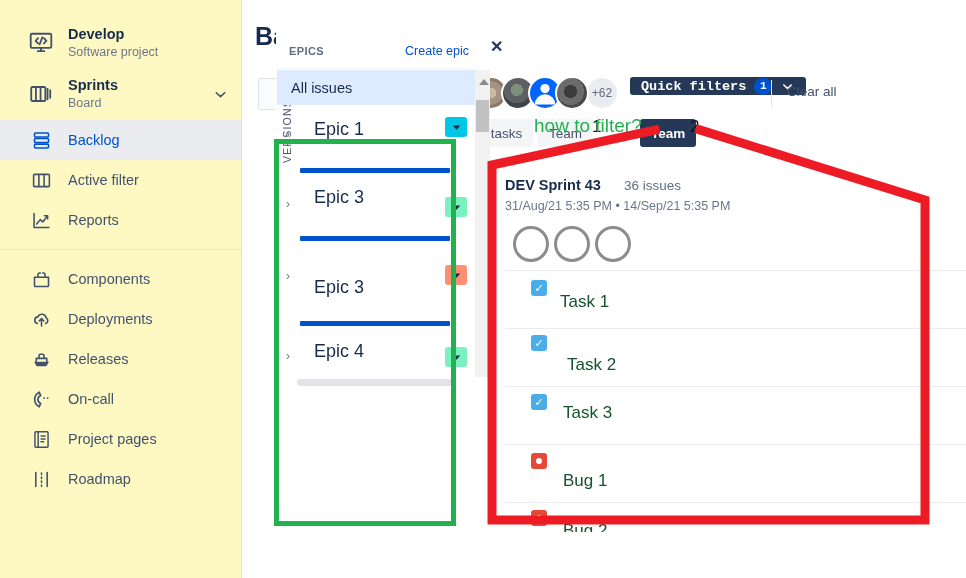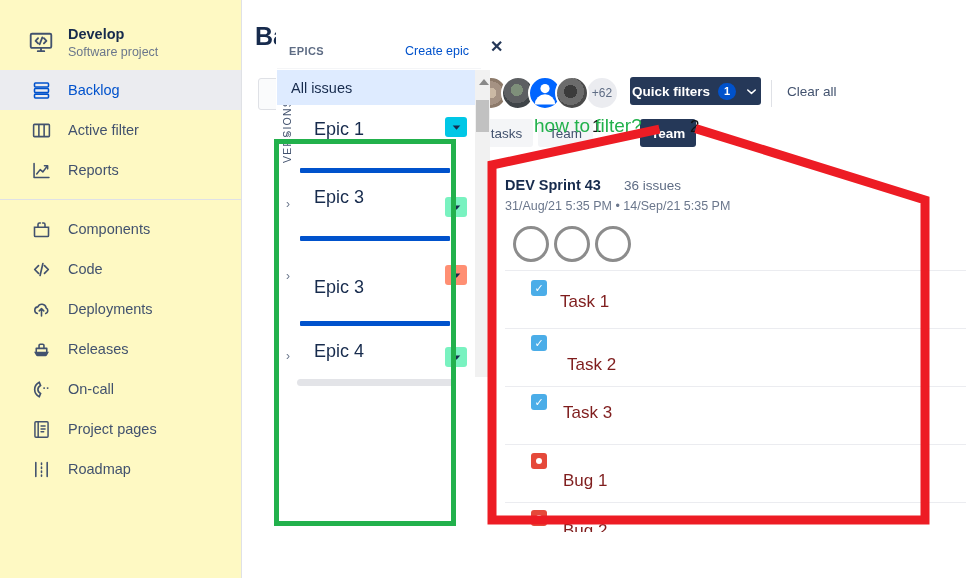--- a/index.html
+++ b/index.html
@@ -73,24 +73,24 @@
   .avatar { width: 34px; height: 34px; border-radius: 50%; margin-right: -7px;
             border: 2px solid #fff; overflow: hidden; position: relative; }
   .avatar-more {
     width: 34px; height: 34px; border-radius: 50%; margin-left: 3px;
     background: #EBECF0; color: #5E6C84; font-size: 12px;
     display: flex; align-items: center; justify-content: center; border: 2px solid #fff;
   }
 
   
   #quick-filters-btn {
-    position: absolute; left: 388px; top: 77px; height: 28px;
+    position: absolute; left: 388px; top: 77px; height: 18px;
     background: #253858; color: #fff; border-radius: 3px;
-    display: flex; align-items: center; gap: 8px; padding: 0 2px;
-    font-size: 13.5px; font-weight: bold; cursor: pointer;
+    display: flex; align-items: center; gap: 8px; padding: 0 11px;
+    font-size: 13.5px; font-weight: bold; cursor: pointer; font-family: Liberation Mono, monospace;
   }
   .qf-count {
     background: #0052CC; color: #fff; font-size: 11px; font-weight: bold;
     border-radius: 9px; min-width: 18px; height: 17px; padding: 0 5px;
     display: flex; align-items: center; justify-content: center;
   }
   #qf-sep { position: absolute; left: 529px; top: 80px; width: 1px; height: 27px; background: #DFE1E6; }
   #clear-all { position: absolute; left: 545px; top: 84px; font-size: 13.5px; color: #42526E; cursor: pointer; }
 
   
@@ -178,21 +178,21 @@
   }
   .issue-row:last-child { height: 30px; overflow: hidden; }
   .issue-ic {
     position: absolute; width: 16px; height: 16px; border-radius: 3px;
     display: flex; align-items: center; justify-content: center;
   }
   .issue-ic.task { background: #4BADE8; }
   .issue-ic.bug  { background: #E5493A; }
   .issue-ic .tick { color: #fff; font-size: 11px; line-height: 11px; }
   .issue-ic .dot { width: 6px; height: 6px; border-radius: 50%; background: #fff; }
-  .issue-label { position: absolute; font-size: 17px; color: #7f1d1d; }
+  .issue-label { position: absolute; font-size: 17px; color: #14532d; }
 
   
   #red-anno { position: absolute; left: 0; top: 0; width: 966px; height: 578px; pointer-events: none; }
 </style>
 </head>
 <body>
 
 <div id="root">
 
   <div id="sidebar">
@@ -205,20 +205,38 @@
           <path d="M9 19.5h6M12 16.5v3" stroke-linecap="round"></path>
           <path d="M9.3 7.6 7 10l2.3 2.4M14.7 7.6 17 10l-2.3 2.4M13.2 6.8l-2.4 6.4" stroke-linecap="round" stroke-linejoin="round"></path>
         </svg>
       </span>
       <span class="proj-txt">
         <span class="proj-name">Develop</span>
         <span class="proj-sub">Software project</span>
       </span>
     </div>
 
+    <div class="board-row">
+      <span class="proj-ic">
+        <svg viewBox="0 0 24 24" width="26" height="26" fill="none" stroke="currentColor" stroke-width="1.7">
+          <rect x="3" y="5.5" width="13" height="13" rx="1"></rect>
+          <path d="M7.3 5.5v13M11.6 5.5v13"></path>
+          <path d="M18 7v10M20.5 8.5v7" stroke-linecap="round"></path>
+        </svg>
+      </span>
+      <span class="proj-txt">
+        <span class="proj-name">Sprints</span>
+        <span class="proj-sub">Board</span>
+      </span>
+      <span class="chev-right">
+        <svg viewBox="0 0 24 24" width="17" height="17" fill="none" stroke="currentColor" stroke-width="2.2" stroke-linecap="round" stroke-linejoin="round">
+            <path d="M6 9.5l6 5.5 6-5.5"></path>
+          </svg>
+      </span>
+    </div>
 
     <div class="nav-item sel">
       <span class="nav-ic">
         <svg viewBox="0 0 24 24" width="21" height="21" fill="none" stroke="currentColor" stroke-width="1.8">
           <rect x="4" y="3.5" width="16" height="4.4" rx="1"></rect>
           <rect x="4" y="9.8" width="16" height="4.4" rx="1"></rect>
           <rect x="4" y="16.1" width="16" height="4.4" rx="1"></rect>
         </svg>
       </span>
       <span class="nav-lb">Backlog</span>
@@ -251,28 +269,20 @@
     <div class="nav-item">
       <span class="nav-ic">
         <svg viewBox="0 0 24 24" width="21" height="21" fill="none" stroke="currentColor" stroke-width="1.8">
           <path d="M4 9.5h16v9.5a1 1 0 0 1-1 1H5a1 1 0 0 1-1-1z"></path>
           <path d="M8 9.5V6.2a1.6 1.6 0 0 1 1.6-1.6h1.1M16 9.5V6.2a1.6 1.6 0 0 0-1.6-1.6h-1.1" stroke-linecap="round"></path>
         </svg>
       </span>
       <span class="nav-lb">Components</span>
     </div>
 
-    <div class="nav-item">
-      <span class="nav-ic">
-        <svg viewBox="0 0 24 24" width="21" height="21" fill="none" stroke="currentColor" stroke-width="1.9" stroke-linecap="round" stroke-linejoin="round">
-          <path d="M8.6 7.5 4.2 12l4.4 4.5M15.4 7.5 19.8 12l-4.4 4.5M13.6 5.2l-3.2 13.6"></path>
-        </svg>
-      </span>
-      <span class="nav-lb">Code</span>
-    </div>
 
     <div class="nav-item">
       <span class="nav-ic">
         <svg viewBox="0 0 24 24" width="21" height="21" fill="none" stroke="currentColor" stroke-width="1.8" stroke-linecap="round" stroke-linejoin="round">
           <path d="M7.3 16.5a3.8 3.8 0 0 1 .5-7.5 5 5 0 0 1 9.5 1.2 3.4 3.4 0 0 1-.5 6.3"></path>
           <path d="M12 19.5v-8M9.4 13.6 12 11l2.6 2.6"></path>
         </svg>
       </span>
       <span class="nav-lb">Deployments</span>
     </div>

